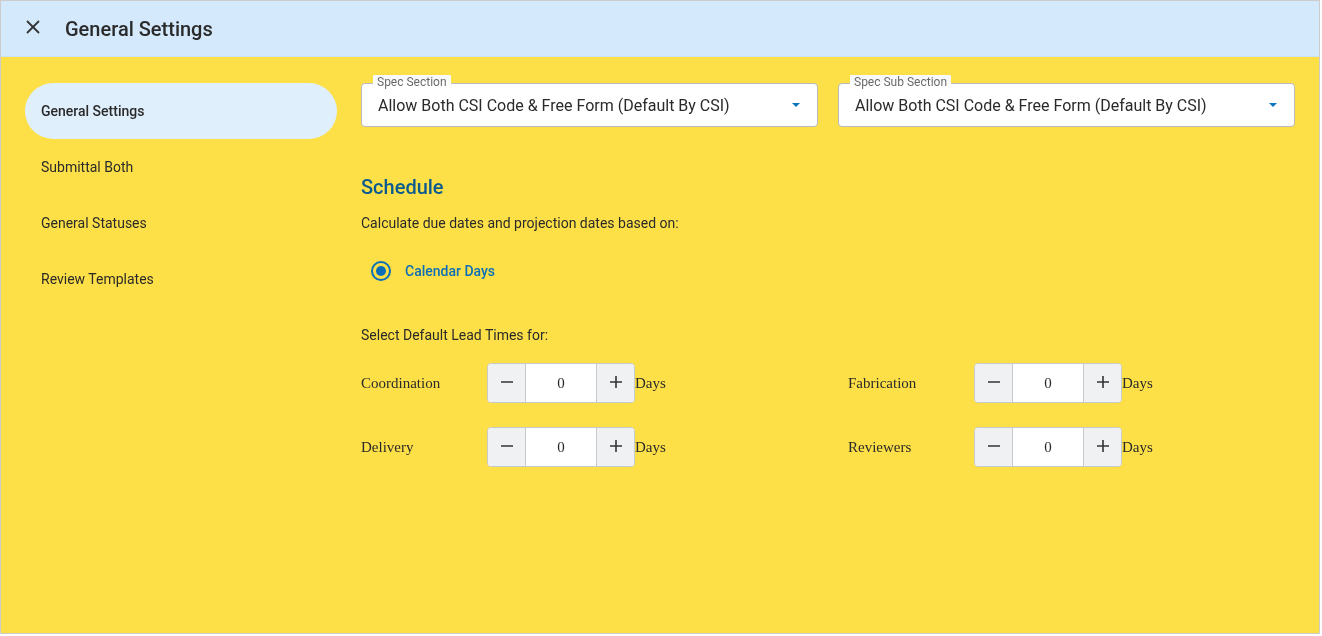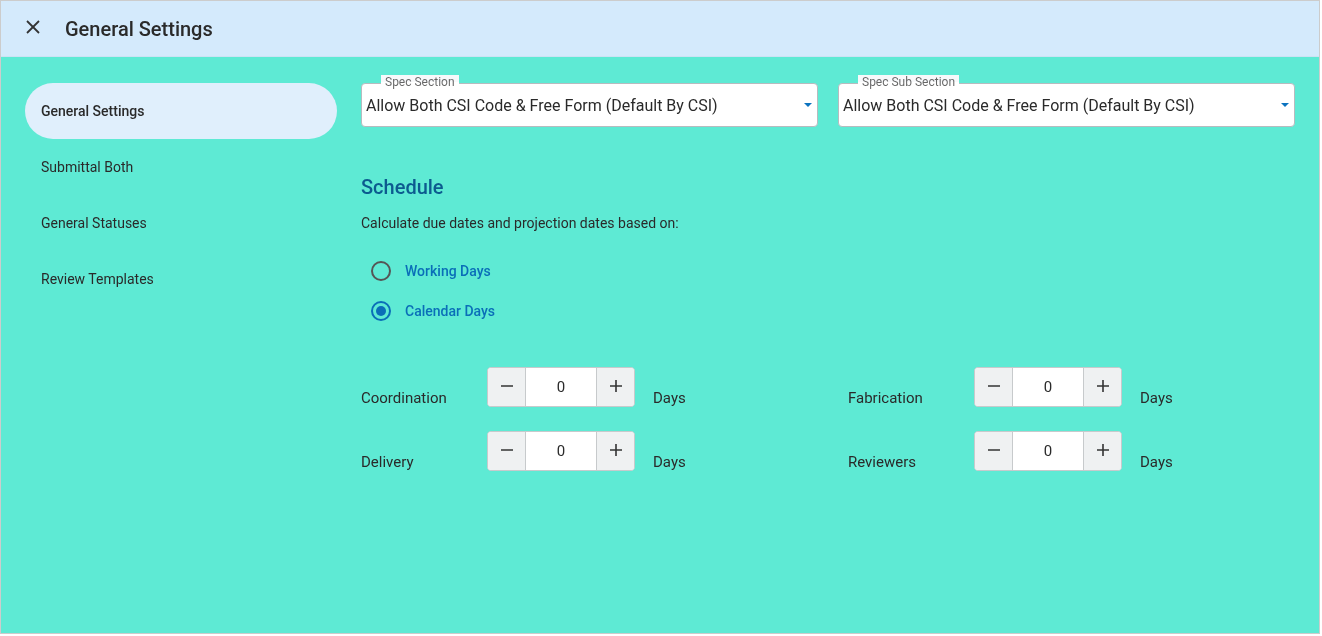--- a/index.html
+++ b/index.html
@@ -8,21 +8,21 @@
     font-family: -apple-system, BlinkMacSystemFont, "Segoe UI", Roboto, "Helvetica Neue", Arial, sans-serif;
     background: #fff;
     color: #2a2a2a;
   }
   .window {
     width: 1320px;
     height: 634px;
     border: 1px solid #ccc;
     margin: 0;
     position: relative;
-    background: #5eead4;
+    background: #fde047;
     overflow: hidden;
   }
   .header {
     height: 56px;
     background: #D4EAFC;
     display: flex;
     align-items: center;
     padding: 0 8px;
     border-bottom: 1px solid rgba(0,0,0,0.03);
   }
@@ -81,36 +81,36 @@
     gap: 20px;
     margin-bottom: 48px;
   }
   .select-wrap {
     flex: 1;
     position: relative;
   }
   .select-label {
     position: absolute;
     top: -8px;
-    left: 20px;
+    left: 12px;
     background: linear-gradient(to bottom, #F8F9FB 0%, #F8F9FB 50%, #fff 50%, #fff 100%);
     padding: 0 4px;
     font-size: 12px;
     color: rgba(0,0,0,0.6);
     z-index: 2;
   }
   .select-field {
     width: 100%;
     height: 44px;
     background: #fff;
     border: 1px solid #B7BBBF;
     border-radius: 4px;
     display: flex;
     align-items: center;
-    padding: 0 4px;
+    padding: 0 16px;
     cursor: pointer;
     font-size: 16px;
     color: #2a2a2a;
     justify-content: space-between;
   }
   .select-caret {
     width: 10px;
     height: 10px;
     color: #0C73BF;
     display: flex;
@@ -160,21 +160,22 @@
   }
   .lead-grid {
     display: grid;
     grid-template-columns: 1fr 1fr;
     row-gap: 24px;
     column-gap: 40px;
     margin-top: 20px;
   }
   .lead-row {
     display: flex;
-    align-items: flex-end;
+    align-items: center;
+    font-family: Liberation Serif, serif;
   }
   .lead-label {
     width: 126px;
     font-size: 15px;
     color: #2a2a2a;
   }
   .stepper {
     display: flex;
     height: 40px;
     border: 1px solid #C7CACC;
@@ -203,21 +204,20 @@
   .stepper .value {
     width: 70px;
     display: flex;
     align-items: center;
     justify-content: center;
     font-size: 15px;
     color: #2a2a2a;
     background: #fff;
   }
   .unit-label {
-    margin-left: 18px;
     font-size: 15px;
     color: #2a2a2a;
   }
 </style>
 </head>
 <body>
 
 <div class="window">
 
   <div class="header">
@@ -275,32 +275,29 @@
             </span>
           </div>
         </div>
       </div>
 
       <h2 class="section-heading">Schedule</h2>
 
       <p class="desc-text">Calculate due dates and projection dates based on:</p>
 
       <div class="radio-group">
-        <div class="radio-row">
-          <span class="radio-circle"></span>
-          <span class="radio-label">Working Days</span>
-        </div>
         <div class="radio-row selected">
           <span class="radio-circle">
               <span class="radio-dot"></span>
             </span>
           <span class="radio-label">Calendar Days</span>
         </div>
       </div>
 
+      <p class="desc-text">Select Default Lead Times for:</p>
 
       <div class="lead-grid">
 
         <div class="lead-row">
           <span class="lead-label">Coordination</span>
           <div class="stepper">
             <button>
               <span>
                 <svg viewBox="0 0 18 18">
                     <line x1="3" y1="9" x2="15" y2="9" stroke="currentColor" stroke-width="1.6"></line>

